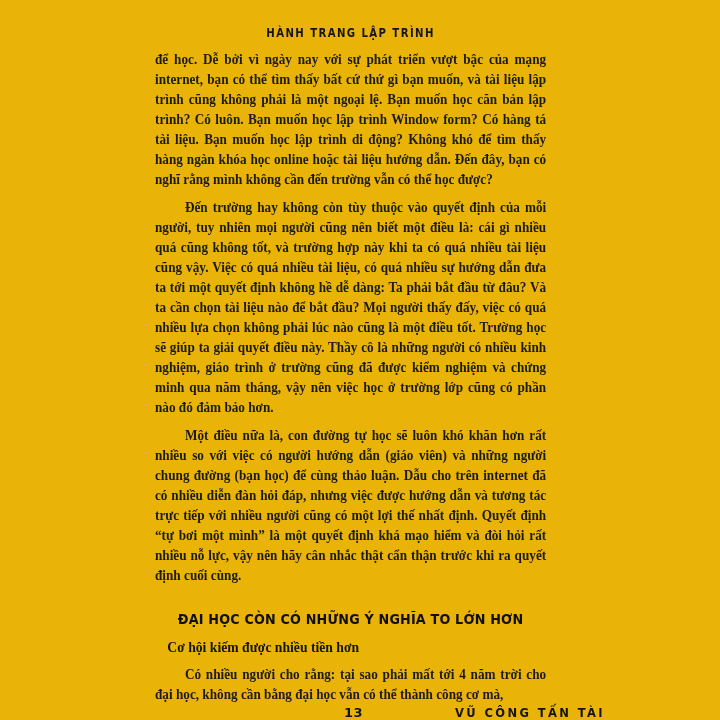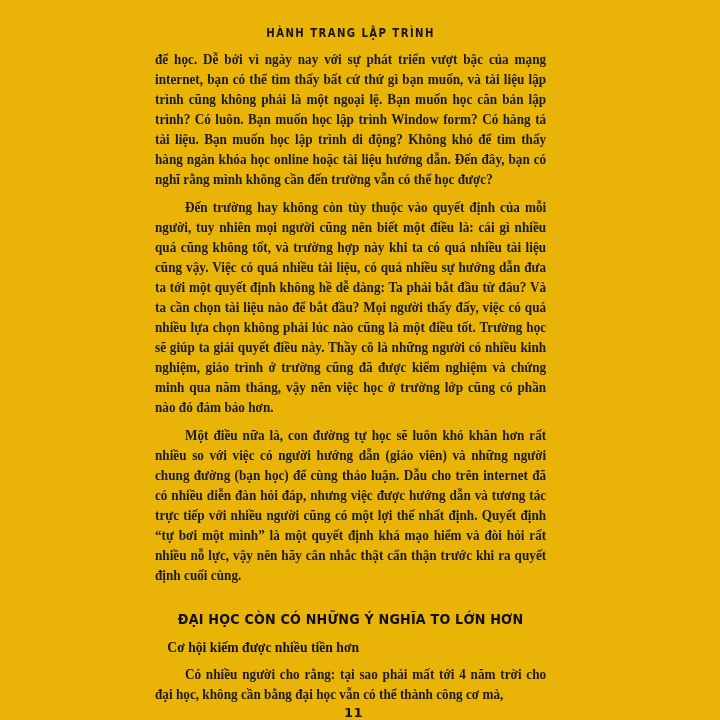--- a/index.html
+++ b/index.html
@@ -106,16 +106,17 @@
     <p class="para">Một điều nữa là, con đường tự học sẽ luôn khó khăn hơn rất nhiều so với việc có người hướng dẫn (giáo viên) và những người chung đường (bạn học) để cùng thảo luận. Dẫu cho trên internet đã có nhiều diễn đàn hỏi đáp, nhưng việc được hướng dẫn và tương tác trực tiếp với nhiều người cũng có một lợi thế nhất định. Quyết định “tự bơi một mình” là một quyết định khá mạo hiểm và đòi hỏi rất nhiều nỗ lực, vậy nên hãy cân nhắc thật cẩn thận trước khi ra quyết định cuối cùng.</p>
 
     <h2 class="section-heading">ĐẠI HỌC CÒN CÓ NHỮNG Ý NGHĨA TO LỚN HƠN</h2>
 
     <h3 class="sub-heading">Cơ hội kiếm được nhiều tiền hơn</h3>
 
     <p class="para last">Có nhiều người cho rằng: tại sao phải mất tới 4 năm trời cho đại học, không cần bằng đại học vẫn có thể thành công cơ mà,</p>
 
   </div>
 
-  <div class="footer-page-number">11</div>
+  <div class="footer-page-number">13</div>
 
+  <div class="footer-author">VŨ CÔNG TẤN TÀI</div>
 
 </div>
 
 </body></html>

